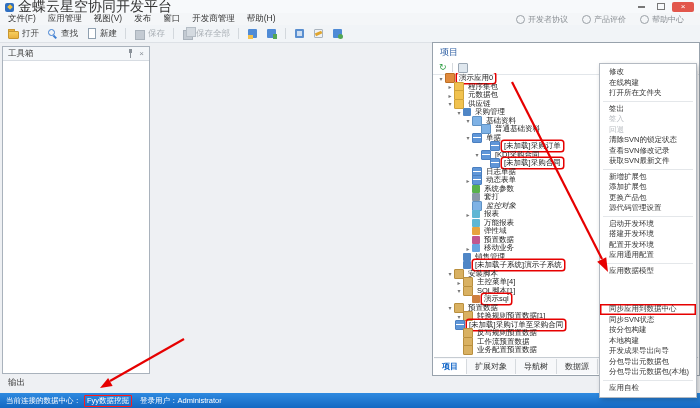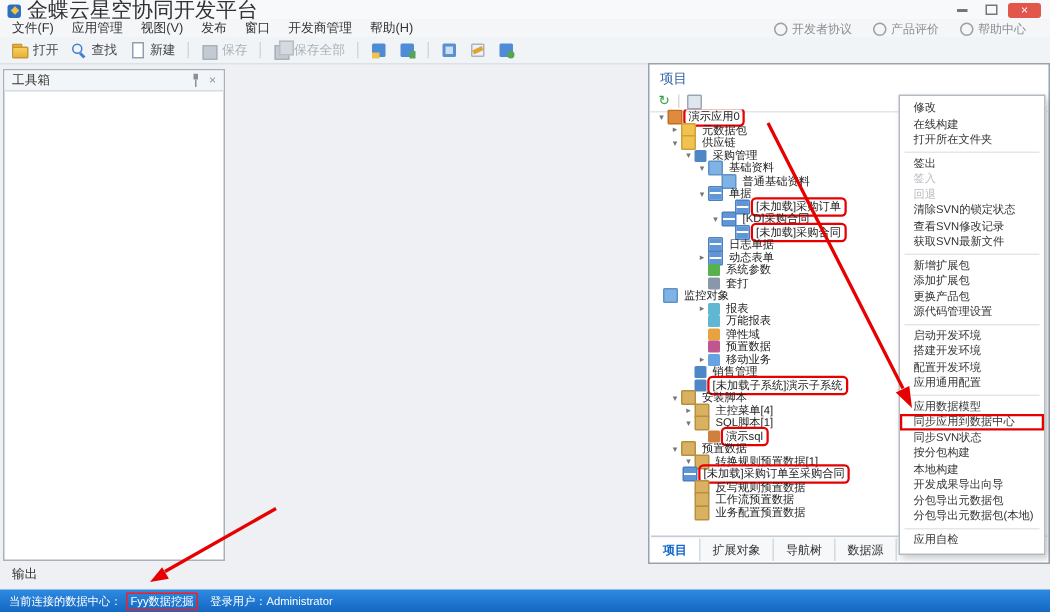--- a/index.html
+++ b/index.html
@@ -84,21 +84,21 @@
   .sc-up{position:absolute;top:1px;left:0;right:0;}
   .sc-dn{position:absolute;bottom:1px;left:0;right:0;}
   .sc-thumb{position:absolute;top:11px;left:2px;width:6px;height:32px;background:#cdd3d9;border-radius:3px;}
   .tabs{position:absolute;left:1px;right:1px;bottom:1px;height:16px;border-top:1px solid #c6ccd2;display:flex;align-items:center;font-size:8px;color:#333;background:#f7f8fa;}
   .tab{padding:2px 8px;border-right:1px solid #d6dade;}
   .tab.active{color:#1266c8;background:#fff;font-weight:bold;}
   
   .cmenu{position:absolute;left:599px;top:63px;width:96px;background:#fff;border:1px solid #b4bac2;box-shadow:2px 2px 5px rgba(0,0,0,.22);padding:3px 0 4px;z-index:40;}
   .mi{height:10.5px;line-height:10.5px;font-size:7.5px;color:#333;padding-left:9px;white-space:nowrap;}
   .mi.dis{color:#b9bdc2;}
-  .mi.redbox-in{box-shadow:inset 0 0 0 1.5px #e60000;}
+  .mi.redbox-in{box-shadow:inset 0 0 0 1.5px #e60000;margin-top:28px;}
   .msep{height:1px;background:#e4e7ea;margin:2px 3px;}
   
   .overlay{position:absolute;inset:0;z-index:60;pointer-events:none;}
 </style>
 </head>
 <body>
 
 <div class="titlebar">
   <span class="appicon"></span>
   <span class="apptitle">金蝶云星空协同开发平台</span>
@@ -211,20 +211,25 @@
   </div>
   <div class="pj-tree">
       <div class="trow" style="padding-left: 3px;">
         <span class="exp">▾</span>
         <span class="ni i-app"></span>
         <span class="tlabel redbox">演示应用0</span>
       </div>
       <div class="trow" style="padding-left: 12px;">
         <span class="exp">▸</span>
         <span class="ni i-folder"></span>
+        <span class="tlabel">程序集包</span>
+      </div>
+      <div class="trow" style="padding-left: 12px;">
+        <span class="exp">▸</span>
+        <span class="ni i-folder"></span>
         <span class="tlabel">元数据包</span>
       </div>
       <div class="trow" style="padding-left: 12px;">
         <span class="exp">▾</span>
         <span class="ni i-folder"></span>
         <span class="tlabel">供应链</span>
       </div>
       <div class="trow" style="padding-left: 21px;">
         <span class="exp">▾</span>
         <span class="ni i-module"></span>
@@ -273,21 +278,21 @@
       <div class="trow" style="padding-left: 30px;">
         <span class="exp"></span>
         <span class="ni i-green"></span>
         <span class="tlabel">系统参数</span>
       </div>
       <div class="trow" style="padding-left: 30px;">
         <span class="exp"></span>
         <span class="ni i-print"></span>
         <span class="tlabel">套打</span>
       </div>
-      <div class="trow" style="">
+      <div class="trow" style="padding-left: 30px; font-style: italic;">
         <span class="exp"></span>
         <span class="ni i-table"></span>
         <span class="tlabel">监控对象</span>
       </div>
       <div class="trow" style="padding-left: 30px;">
         <span class="exp">▸</span>
         <span class="ni i-report"></span>
         <span class="tlabel">报表</span>
       </div>
       <div class="trow" style="padding-left: 30px;">

